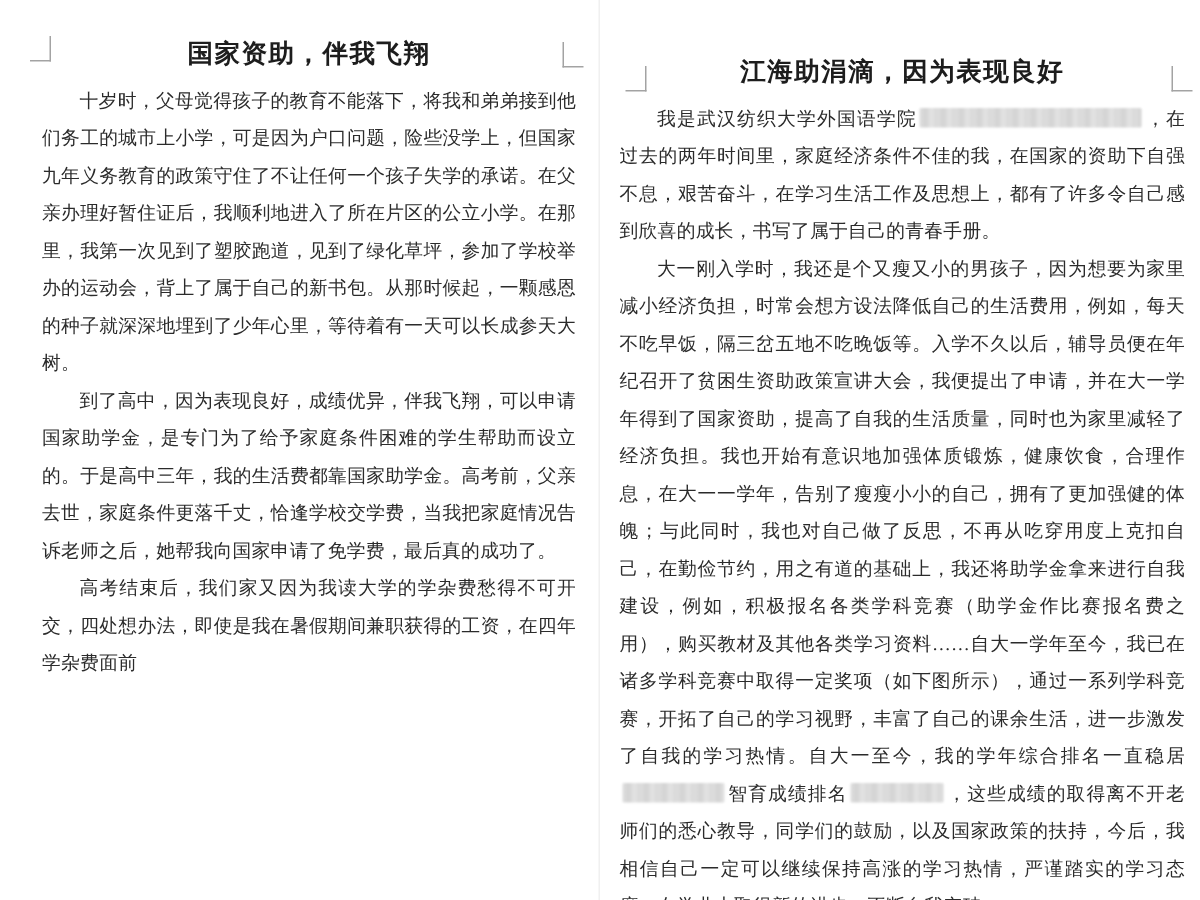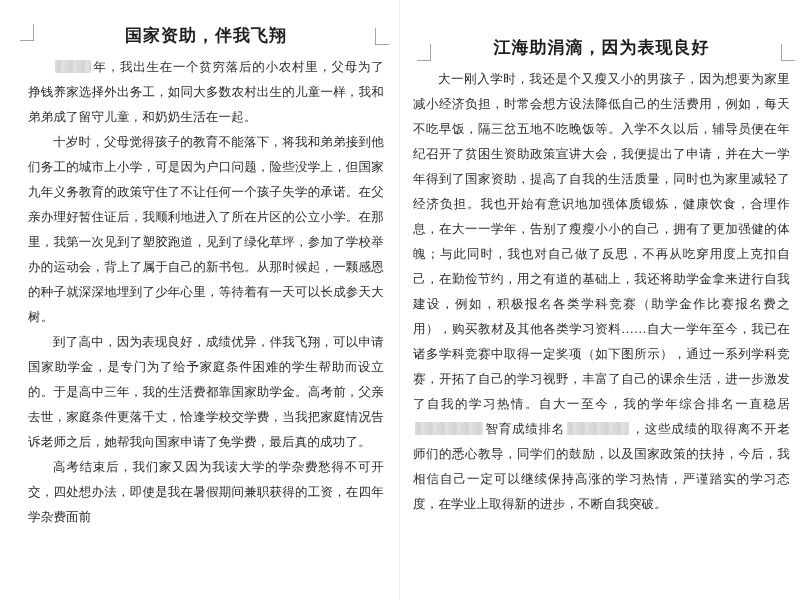--- a/index.html
+++ b/index.html
@@ -74,29 +74,29 @@
 </head>
 <body>
 
 <div class="canvas">
 
   <section class="page page-left">
     <span class="crop crop-tl"></span>
     <span class="crop crop-tr"></span>
     <h1 class="doc-title">国家资助，伴我飞翔</h1>
     <div class="body-text">
-        <p><span class="redact" style="width: 36px;"></span>年，我出生在一个贫穷落后的小农村里，父母为了挣钱养家选择外出务工，如同大多数农村出生的儿童一样，我和弟弟成了留守儿童，和奶奶生活在一起。</p>
         <p>十岁时，父母觉得孩子的教育不能落下，将我和弟弟接到他们务工的城市上小学，可是因为户口问题，险些没学上，但国家九年义务教育的政策守住了不让任何一个孩子失学的承诺。在父亲办理好暂住证后，我顺利地进入了所在片区的公立小学。在那里，我第一次见到了塑胶跑道，见到了绿化草坪，参加了学校举办的运动会，背上了属于自己的新书包。从那时候起，一颗感恩的种子就深深地埋到了少年心里，等待着有一天可以长成参天大树。</p>
         <p>到了高中，因为表现良好，成绩优异，伴我飞翔，可以申请国家助学金，是专门为了给予家庭条件困难的学生帮助而设立的。于是高中三年，我的生活费都靠国家助学金。高考前，父亲去世，家庭条件更落千丈，恰逢学校交学费，当我把家庭情况告诉老师之后，她帮我向国家申请了免学费，最后真的成功了。</p>
         <p>高考结束后，我们家又因为我读大学的学杂费愁得不可开交，四处想办法，即使是我在暑假期间兼职获得的工资，在四年学杂费面前</p>
       </div>
   </section>
 
   <section class="page page-right">
     <span class="crop crop-tl"></span>
     <span class="crop crop-tr"></span>
     <h1 class="doc-title">江海助涓滴，因为表现良好</h1>
     <div class="body-text">
+        <p>我是武汉纺织大学外国语学院<span class="redact" style="width: 148px;"></span>，在过去的两年时间里，家庭经济条件不佳的我，在国家的资助下自强不息，艰苦奋斗，在学习生活工作及思想上，都有了许多令自己感到欣喜的成长，书写了属于自己的青春手册。</p>
         <p>大一刚入学时，我还是个又瘦又小的男孩子，因为想要为家里减小经济负担，时常会想方设法降低自己的生活费用，例如，每天不吃早饭，隔三岔五地不吃晚饭等。入学不久以后，辅导员便在年纪召开了贫困生资助政策宣讲大会，我便提出了申请，并在大一学年得到了国家资助，提高了自我的生活质量，同时也为家里减轻了经济负担。我也开始有意识地加强体质锻炼，健康饮食，合理作息，在大一一学年，告别了瘦瘦小小的自己，拥有了更加强健的体魄；与此同时，我也对自己做了反思，不再从吃穿用度上克扣自己，在勤俭节约，用之有道的基础上，我还将助学金拿来进行自我建设，例如，积极报名各类学科竞赛（助学金作比赛报名费之用），购买教材及其他各类学习资料……自大一学年至今，我已在诸多学科竞赛中取得一定奖项（如下图所示），通过一系列学科竞赛，开拓了自己的学习视野，丰富了自己的课余生活，进一步激发了自我的学习热情。自大一至今，我的学年综合排名一直稳居<span class="redact" style="width: 68px;"></span>智育成绩排名<span class="redact" style="width: 62px;"></span>，这些成绩的取得离不开老师们的悉心教导，同学们的鼓励，以及国家政策的扶持，今后，我相信自己一定可以继续保持高涨的学习热情，严谨踏实的学习态度，在学业上取得新的进步，不断自我突破。</p>
       </div>
   </section>
 
 </div>
 
 </body></html>

